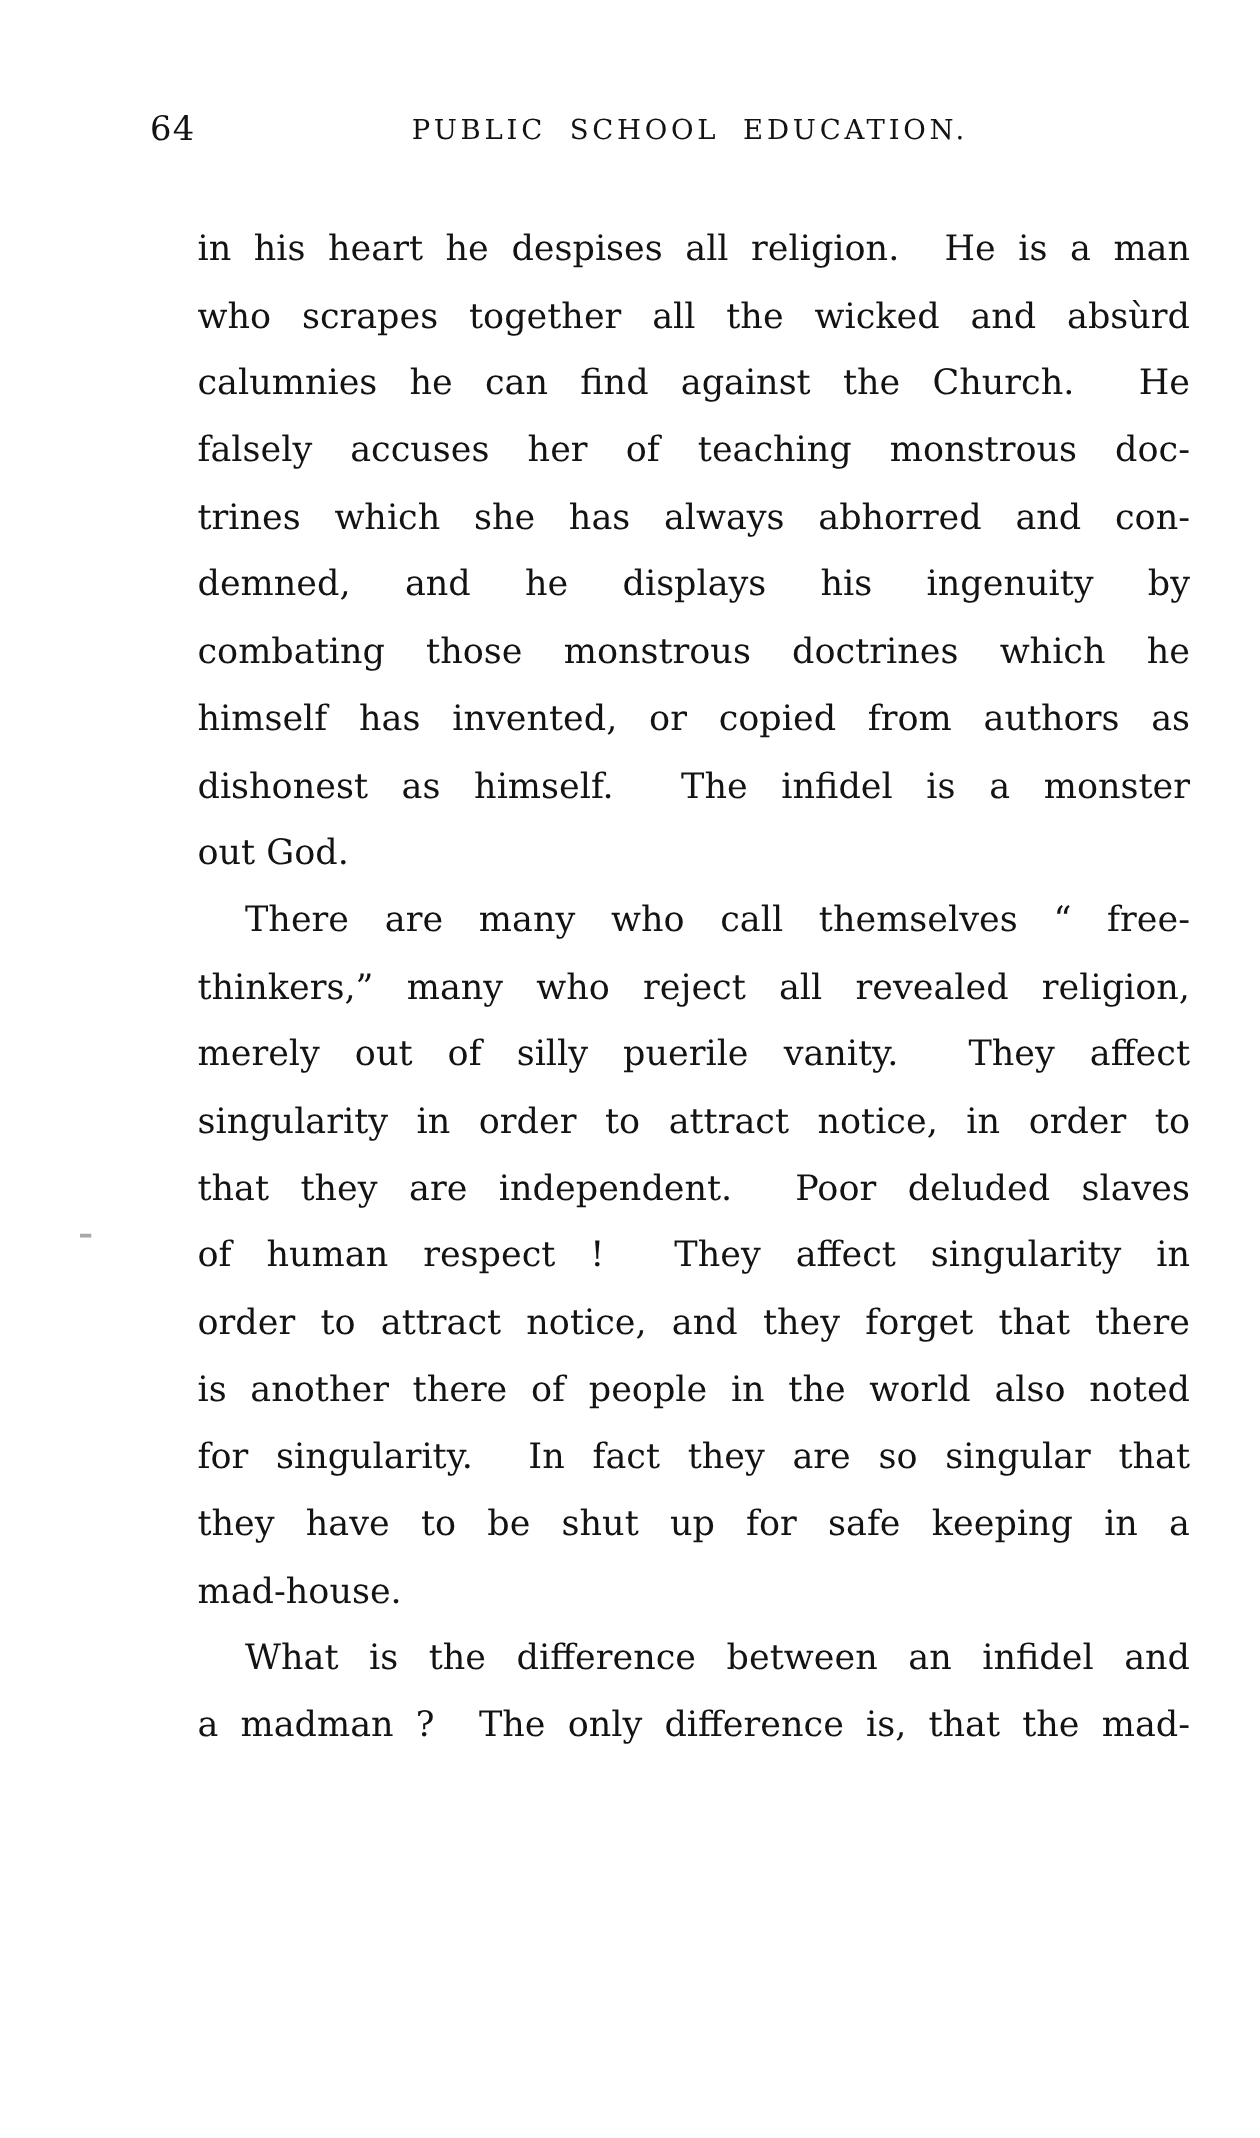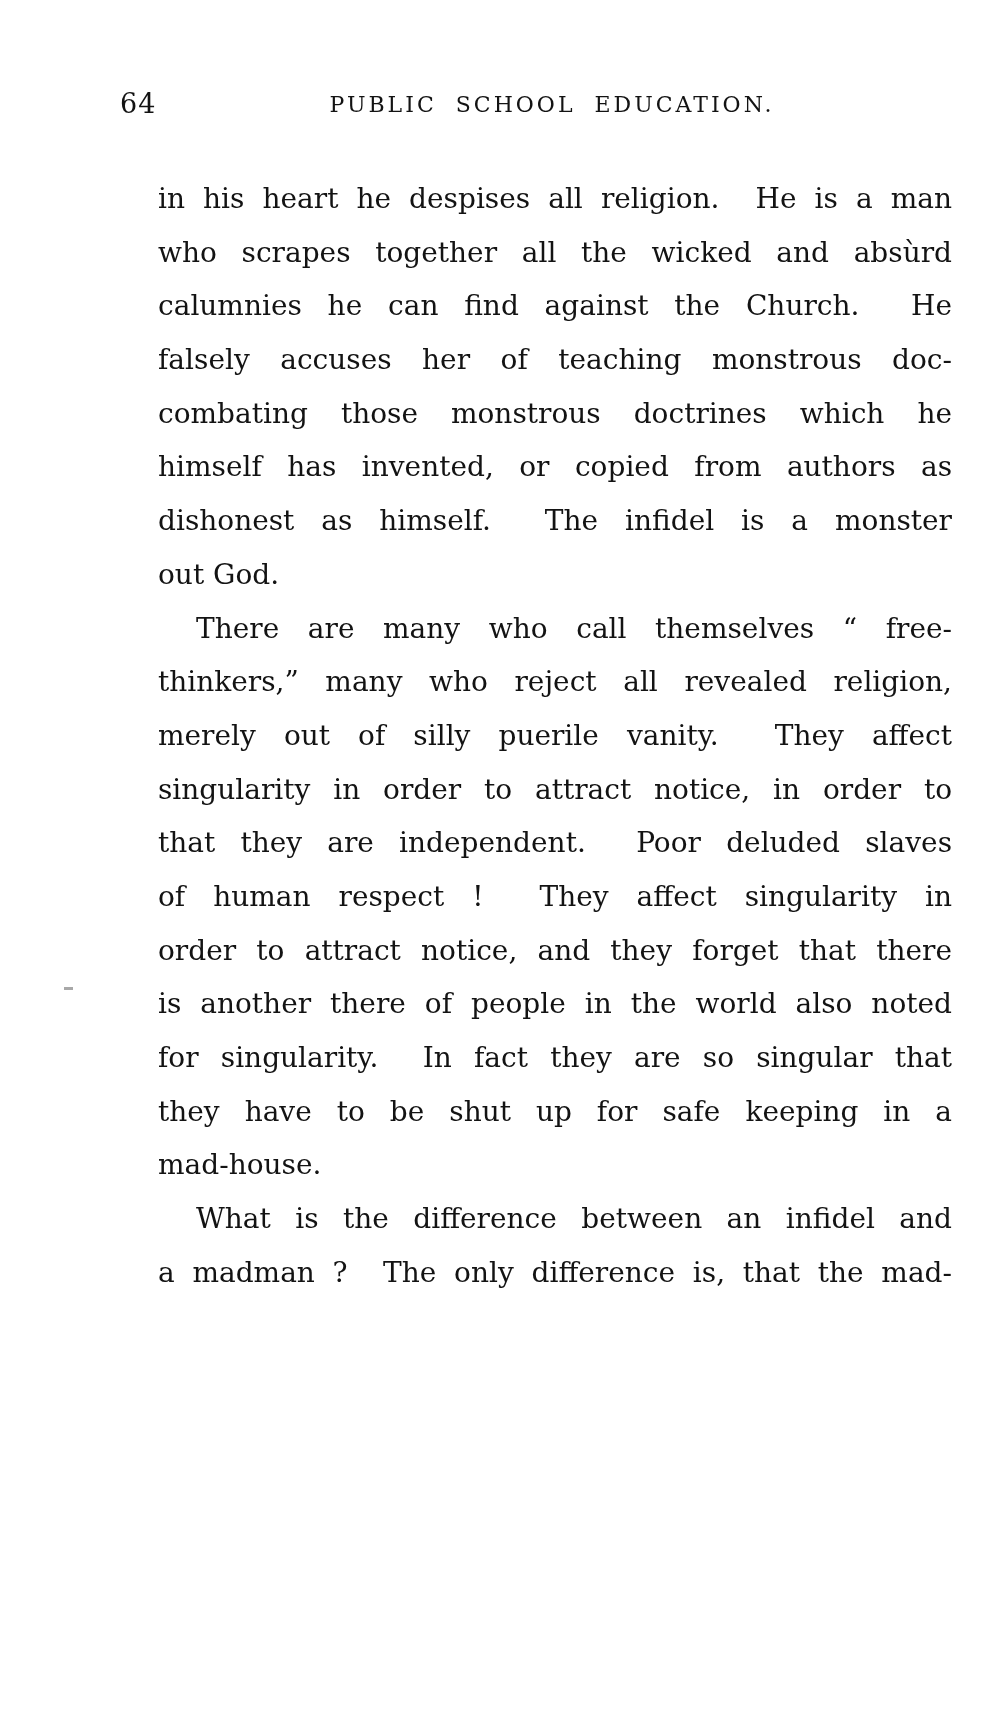--- a/index.html
+++ b/index.html
@@ -81,20 +81,22 @@
   <div class="running-head">
     <span class="page-number">64</span>
     <div class="head-title">PUBLIC SCHOOL EDUCATION.</div>
   </div>
 
   <div class="body-text">
     <div class="line">in his heart he despises all religion.  He is a man</div>
     <div class="line">who scrapes together all the wicked and absùrd</div>
     <div class="line">calumnies he can find against the Church.  He</div>
     <div class="line">falsely accuses her of teaching monstrous doc-</div>
+    <div class="line">trines which she has always abhorred and con-</div>
+    <div class="line">demned, and he displays his ingenuity by</div>
     <div class="line">combating those monstrous doctrines which he</div>
     <div class="line">himself has invented, or copied from authors as</div>
     <div class="line">dishonest as himself.  The infidel is a monster</div>
     <div class="line end">out God.</div>
     <div class="line indent">There are many who call themselves “ free-</div>
     <div class="line">thinkers,” many who reject all revealed religion,</div>
     <div class="line">merely out of silly puerile vanity.  They affect</div>
     <div class="line">singularity in order to attract notice, in order to</div>
     <div class="line">that they are independent.  Poor deluded slaves</div>
     <div class="line">of human respect !  They affect singularity in</div>

